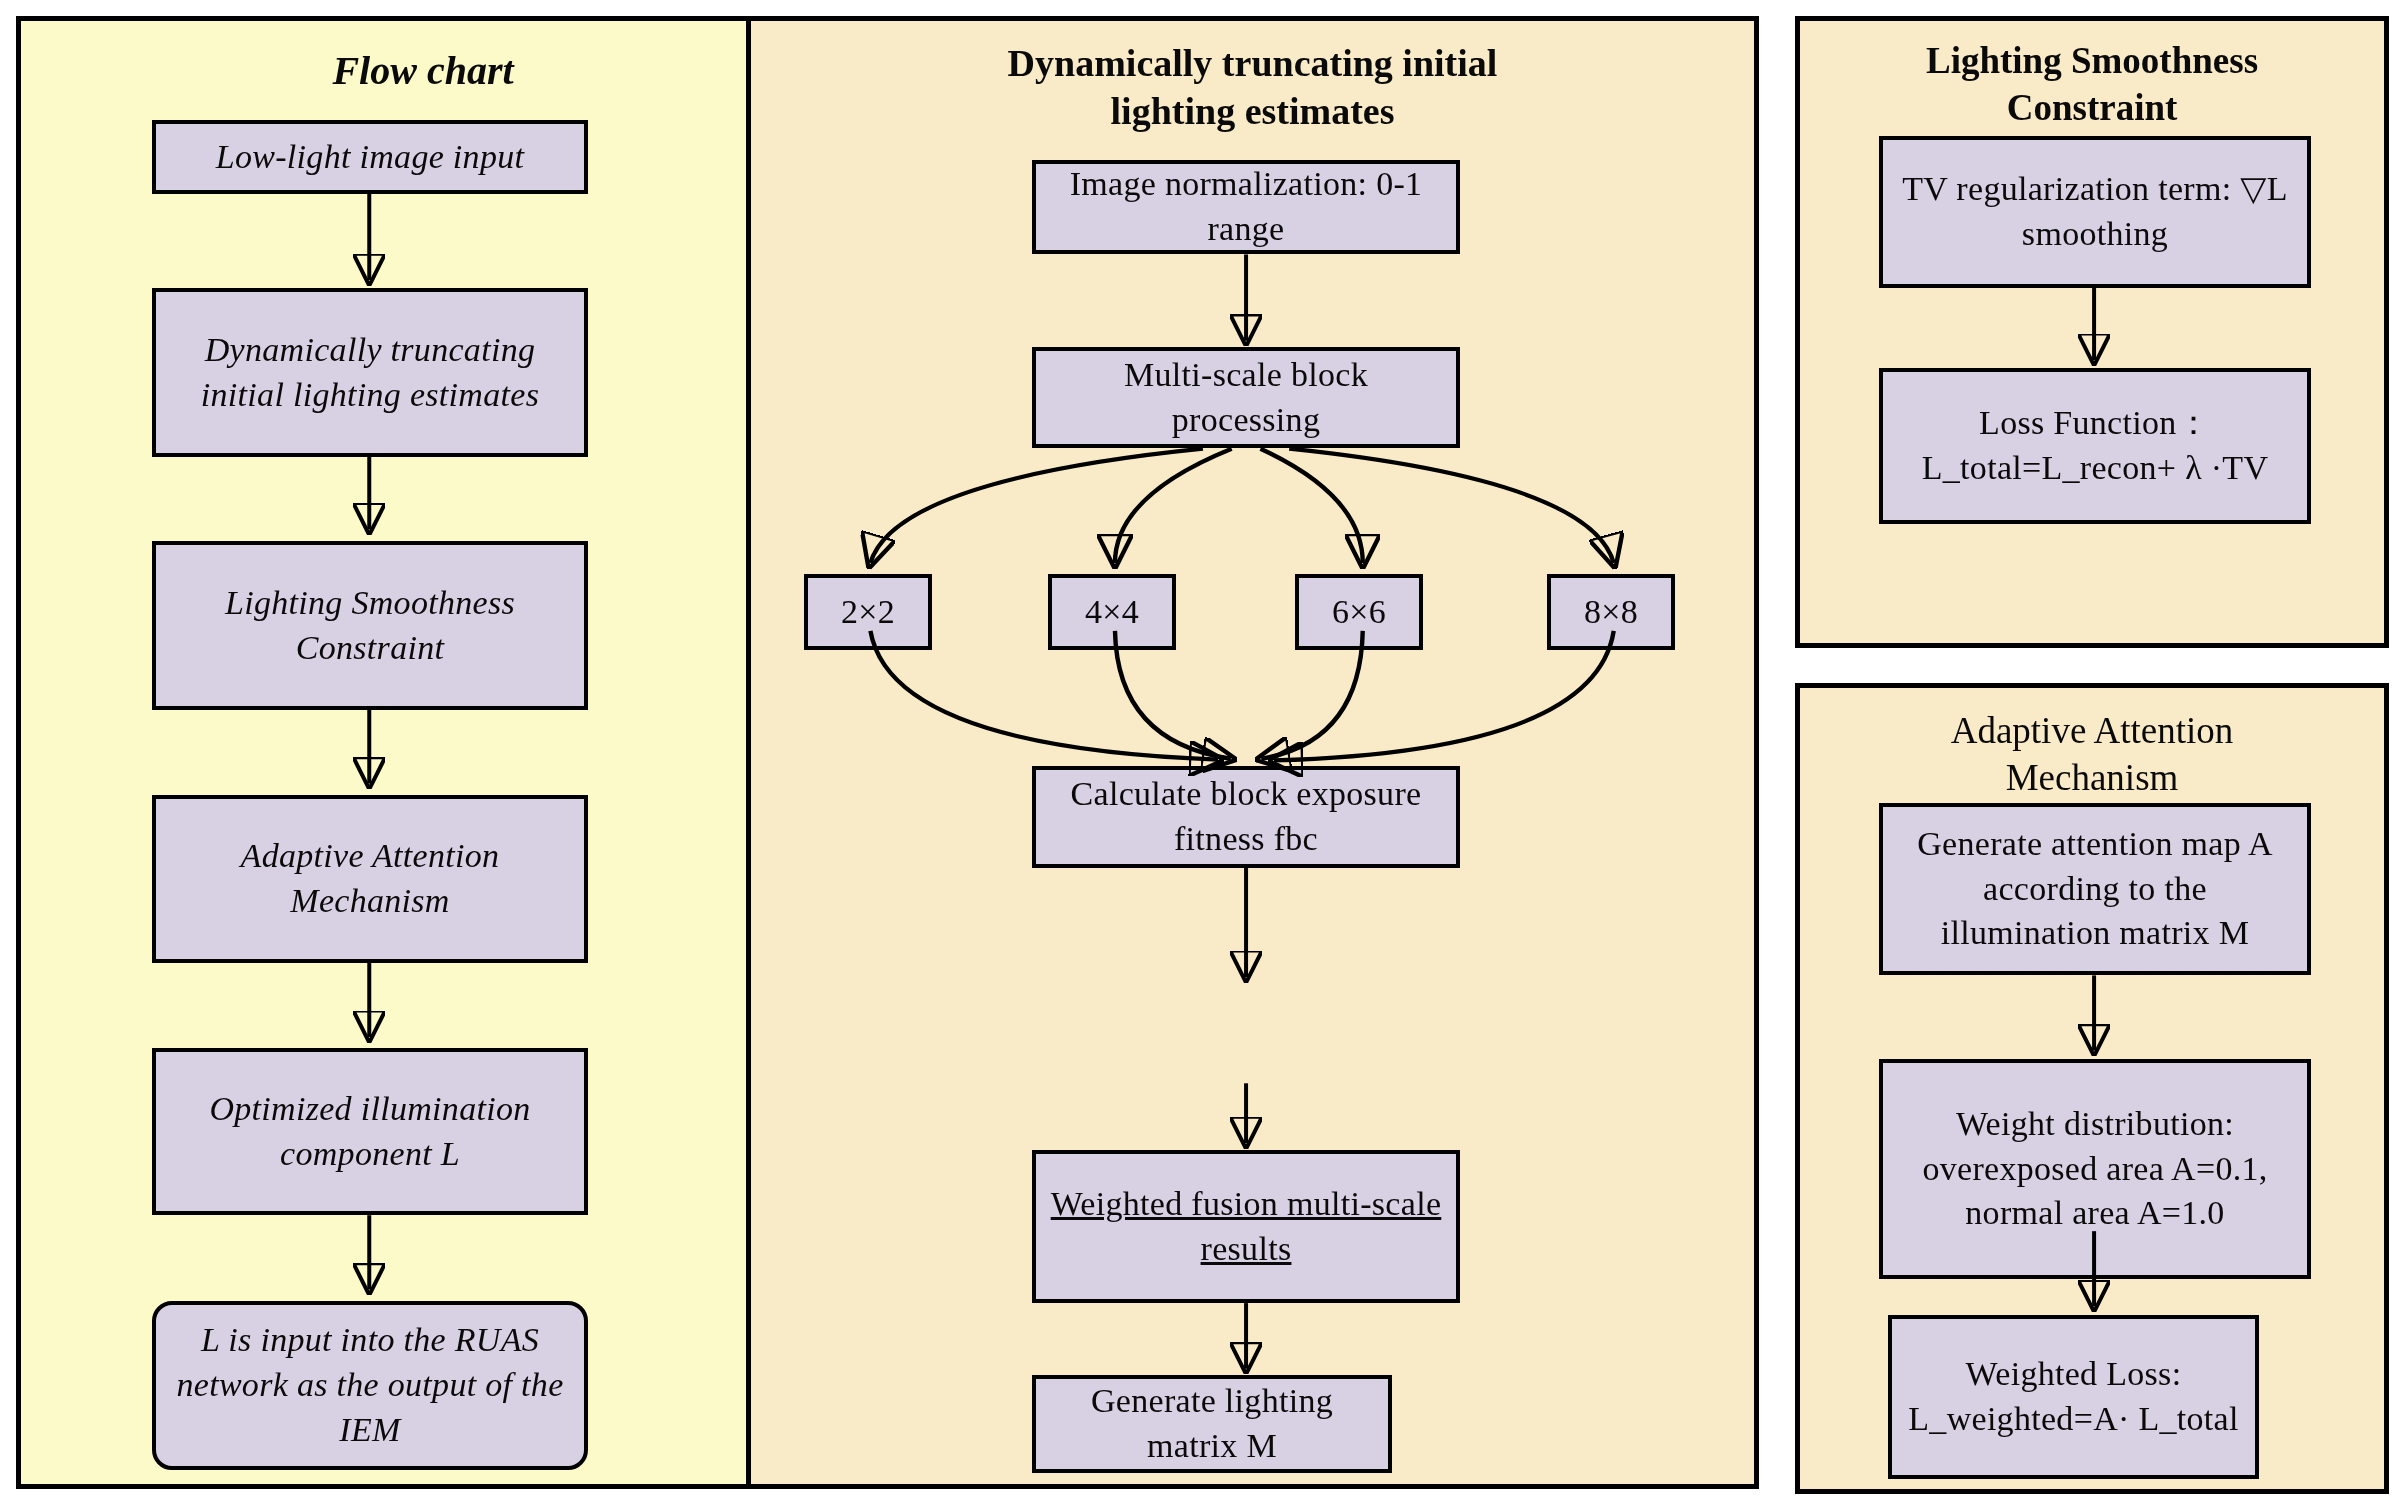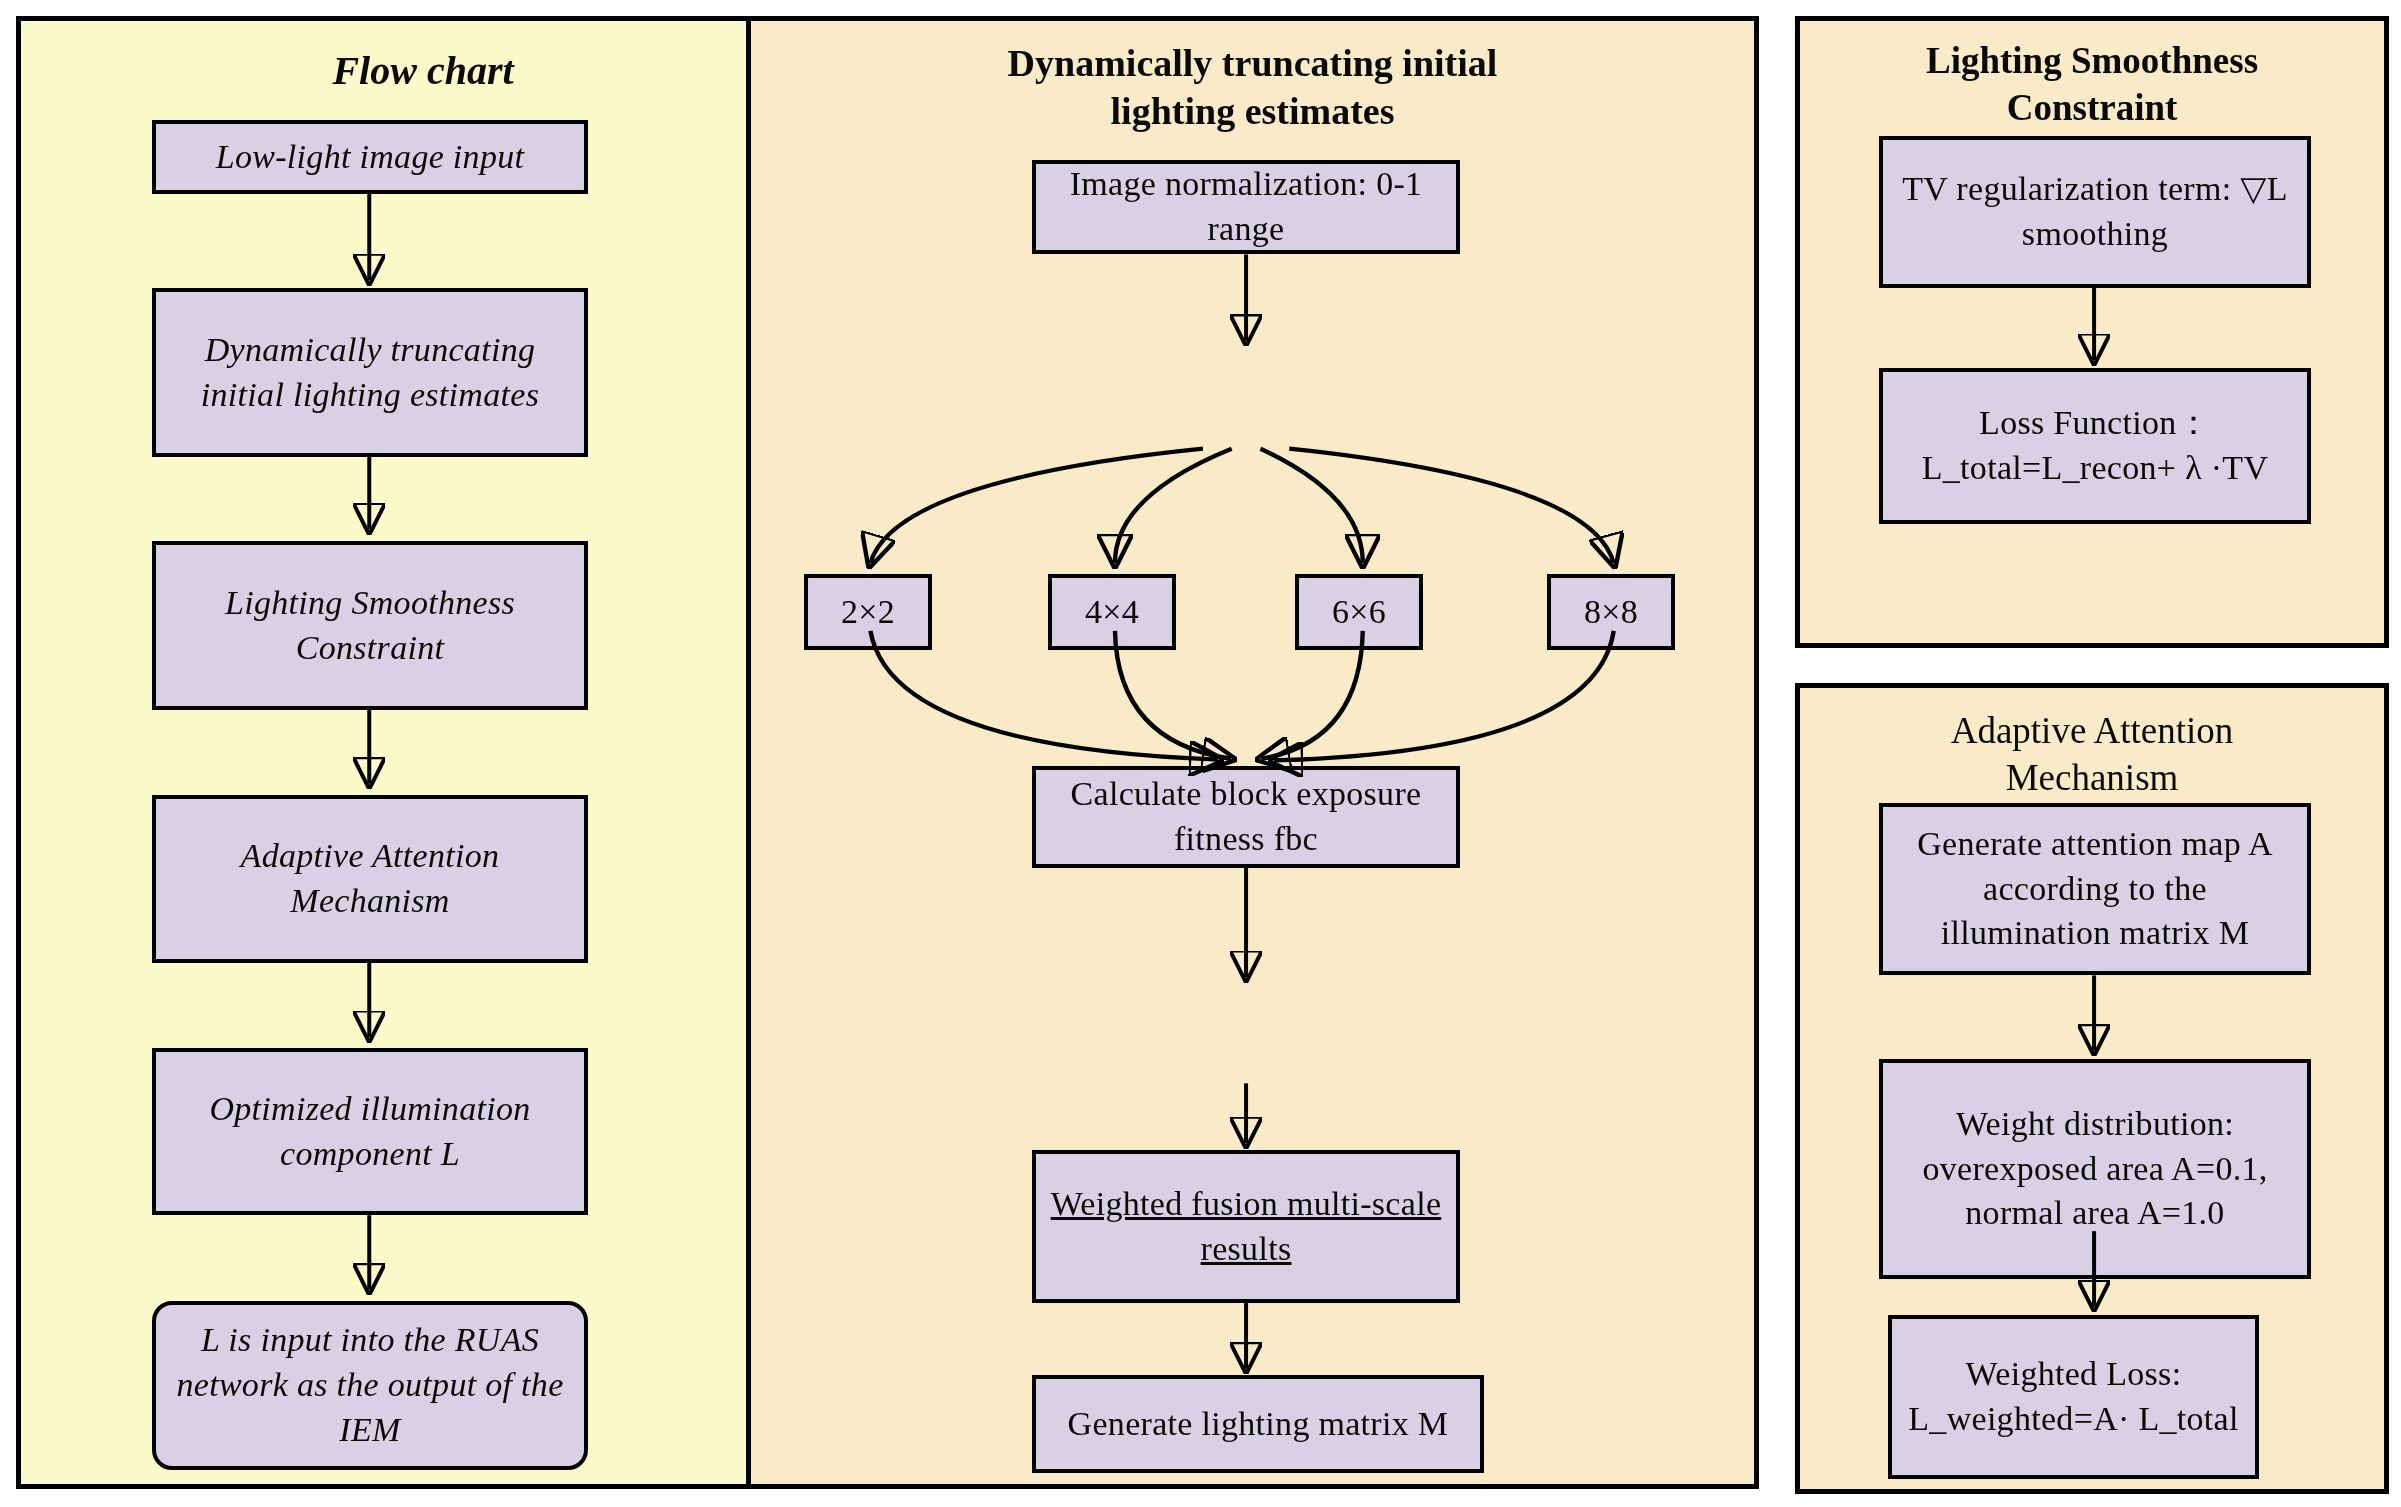--- a/index.html
+++ b/index.html
@@ -65,29 +65,30 @@
     <div class="box" style="left:131px;top:267px;width:436px;height:169px;">Dynamically truncating initial lighting estimates</div>
     <div class="box" style="left:131px;top:520px;width:436px;height:169px;">Lighting Smoothness Constraint</div>
     <div class="box" style="left:131px;top:774px;width:436px;height:168px;">Adaptive Attention Mechanism</div>
     <div class="box" style="left:131px;top:1027px;width:436px;height:167px;">Optimized illumination component L</div>
     <div class="box" style="left:131px;top:1280px;width:436px;height:169px;border-radius:20px;">L is input into the RUAS network as the output of the IEM</div>
   </section>
 
   <section class="panel cream" style="left:746px;top:16px;width:1013px;height:1473px;">
     <div class="panel-title" style="top:17.6px;width:608px;font-size:38px;">Dynamically truncating initial lighting estimates</div>
     <div class="box" style="left:281px;top:139px;width:428px;height:94px;">Image normalization: 0-1 range</div>
+    <div class="box" style="left:281px;top:326px;width:428px;height:101px;">Multi-scale block processing</div>
 
     <div class="box small" style="left:53px;top:553px;width:128px;height:76px;">2×2</div>
     <div class="box small" style="left:297px;top:553px;width:128px;height:76px;">4×4</div>
     <div class="box small" style="left:544px;top:553px;width:128px;height:76px;">6×6</div>
     <div class="box small" style="left:796px;top:553px;width:128px;height:76px;">8×8</div>
 
     <div class="box" style="left:281px;top:745px;width:428px;height:102px;">Calculate block exposure fitness fbc</div>
     <div class="box" style="left:281px;top:1129px;width:428px;height:153px;text-decoration:underline;">Weighted fusion multi-scale results</div>
-    <div class="box" style="left:281px;top:1354px;width:452px;height:98px;">Generate lighting matrix M</div>
+    <div class="box" style="left:281px;top:1354px;width:360px;height:98px;">Generate lighting matrix M</div>
   </section>
 
   <section class="panel cream" style="left:1795px;top:16px;width:594px;height:632px;">
     <div class="panel-title" style="top:16px;width:464px;font-size:37px;">Lighting Smoothness Constraint</div>
     <div class="box" style="left:79px;top:115px;width:432px;height:152px;">TV regularization term: ▽L smoothing</div>
     <div class="box" style="left:79px;top:347px;width:432px;height:156px;">Loss Function： L_total=L_recon+ λ ·TV</div>
   </section>
 
   <section class="panel cream" style="left:1795px;top:683px;width:594px;height:811px;">
     <div class="panel-title light" style="top:19px;width:464px;font-size:37px;">Adaptive Attention Mechanism</div>

